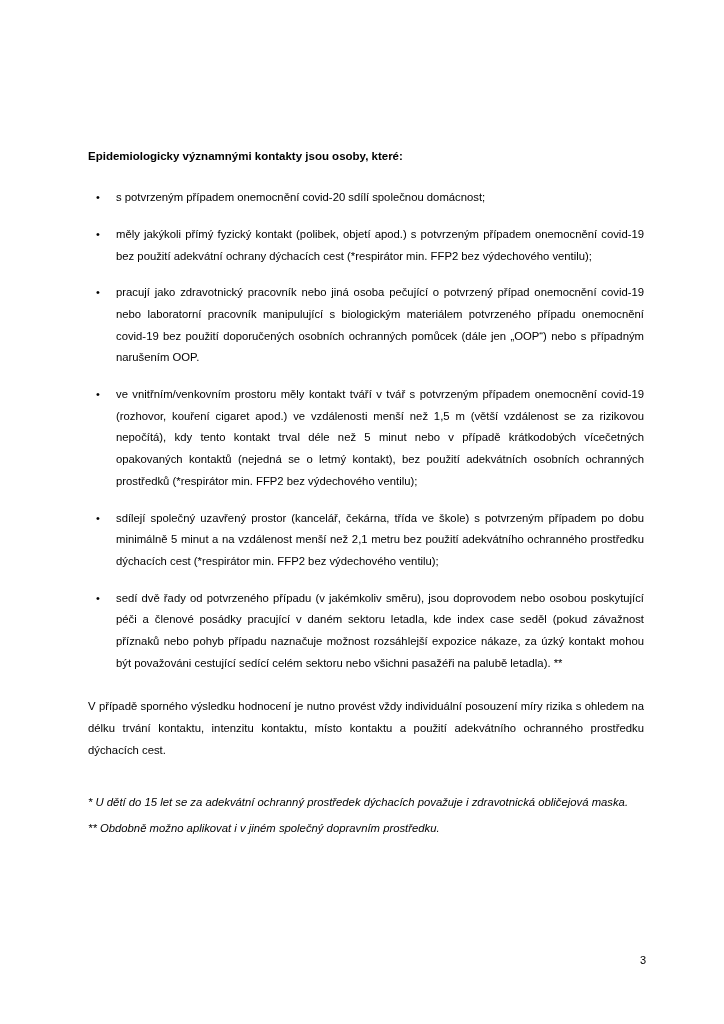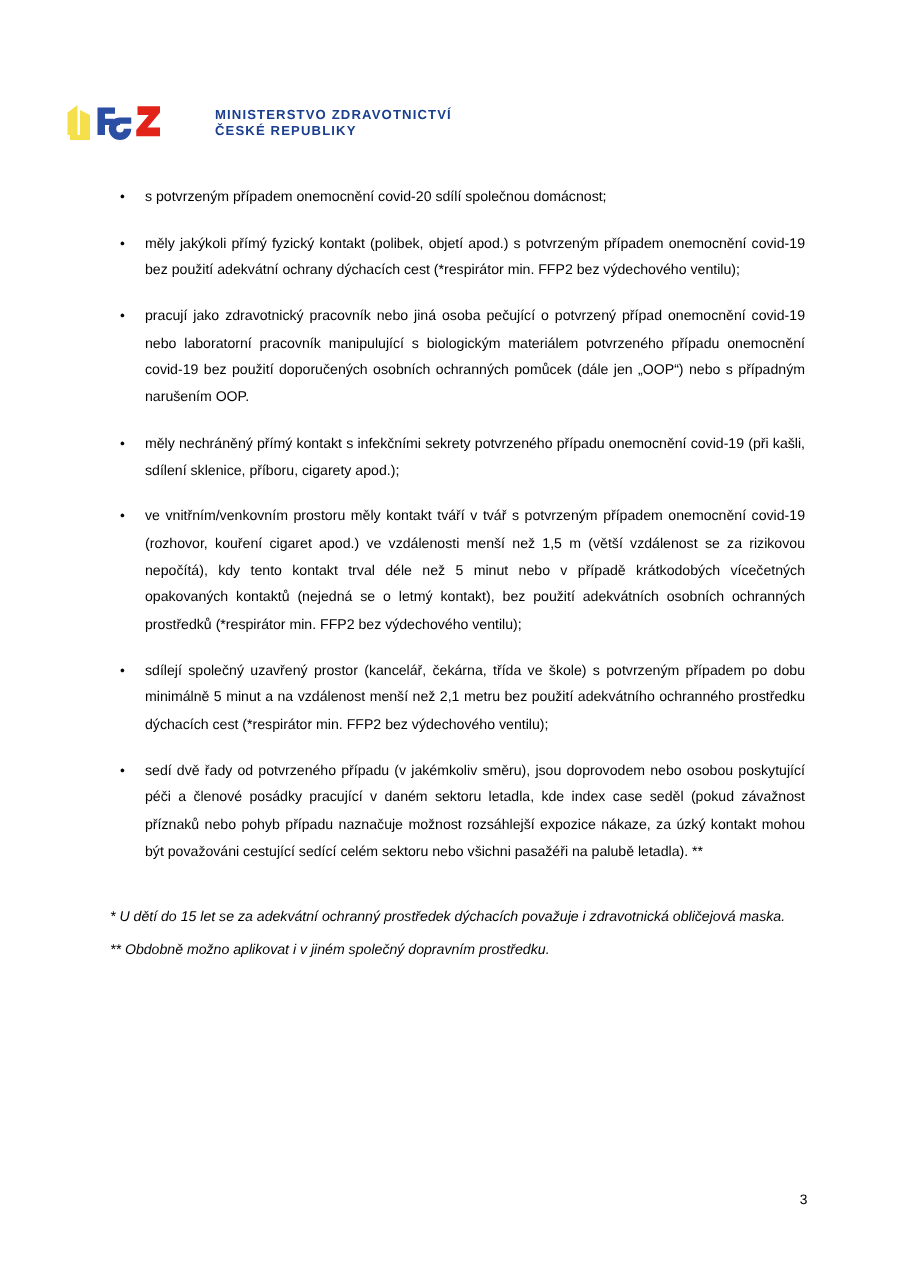--- a/index.html
+++ b/index.html
@@ -115,54 +115,35 @@
     right: 78px;
     bottom: 58px;
     font-size: 11px;
   }
 </style>
 </head>
 <body>
 
 <div class="page">
 
-  <div class="header">
-    <div class="logo-mark">
-      <svg width="110" height="34" viewBox="0 0 110 34" xmlns="http://www.w3.org/2000/svg">
-
-        <path d="M2 8 L10 2 L10 26 L2 26 Z" fill="#f5e04b"></path>
-        <path d="M12 6 L20 10 L20 26 L12 26 Z" fill="#f5e04b"></path>
-        <path d="M4 26 L20 26 L20 30 L4 30 Z" fill="#f5e04b"></path>
-
-        <path d="M26 4 L40 4 L40 9 L32 9 L32 13 L39 13 L39 18 L32 18 L32 26 L26 26 Z" fill="#2b4fa2"></path>
-        <path d="M44 12 a9 9 0 1 0 9 9 h-6 a3 3 0 1 1 -3 -3 z" fill="#2b4fa2"></path>
-        <path d="M44 12 h9 v5 h-9 z" fill="#2b4fa2"></path>
-
-        <path d="M58 3 L76 3 L76 8 L66 20 L76 20 L76 27 L57 27 L57 22 L67 10 L58 10 Z" fill="#e2231a"></path>
-      </svg>
-    </div>
-    <div class="logo-text">
-      <span class="logo-line1">MINISTERSTVO ZDRAVOTNICTVÍ</span>
-      <span class="logo-line2">ČESKÉ REPUBLIKY</span>
-    </div>
-  </div>
 
   <div class="content">
 
+    <p class="doc-heading">Epidemiologicky významnými kontakty jsou osoby, které:</p>
 
     <ul class="bullets">
       <li>s potvrzeným případem onemocnění covid-20 sdílí společnou domácnost;</li>
       <li>měly jakýkoli přímý fyzický kontakt (polibek, objetí apod.) s potvrzeným případem onemocnění covid-19 bez použití adekvátní ochrany dýchacích cest (*respirátor min. FFP2 bez výdechového ventilu);</li>
       <li>pracují jako zdravotnický pracovník nebo jiná osoba pečující o potvrzený případ onemocnění covid-19 nebo laboratorní pracovník manipulující s biologickým materiálem potvrzeného případu onemocnění covid-19 bez použití doporučených osobních ochranných pomůcek (dále jen „OOP“) nebo s případným narušením OOP.</li>
-      <li>měly nechráněný přímý kontakt s infekčními sekrety potvrzeného případu onemocnění covid-19 (při kašli, sdílení sklenice, příboru, cigarety apod.);</li>
       <li>ve vnitřním/venkovním prostoru měly kontakt tváří v tvář s potvrzeným případem onemocnění covid-19 (rozhovor, kouření cigaret apod.)  ve vzdálenosti menší než 1,5 m (větší vzdálenost se za rizikovou nepočítá), kdy tento kontakt trval déle než 5 minut nebo v případě krátkodobých vícečetných opakovaných kontaktů (nejedná se o letmý kontakt), bez použití adekvátních osobních ochranných prostředků (*respirátor min. FFP2 bez výdechového ventilu);</li>
       <li>sdílejí společný uzavřený prostor (kancelář, čekárna, třída ve škole) s potvrzeným případem po dobu minimálně 5 minut a na vzdálenost menší než 2,1 metru bez použití adekvátního ochranného prostředku dýchacích cest (*respirátor min. FFP2 bez výdechového ventilu);</li>
       <li>sedí dvě řady od potvrzeného případu (v jakémkoliv směru), jsou doprovodem nebo osobou poskytující péči a členové posádky pracující v daném sektoru letadla, kde index case seděl (pokud závažnost příznaků nebo pohyb případu naznačuje možnost rozsáhlejší expozice nákaze, za úzký kontakt mohou být považováni cestující sedící celém sektoru nebo všichni pasažéři na palubě letadla). **</li>
     </ul>
 
+    <p class="para">V případě sporného výsledku hodnocení je nutno provést vždy individuální posouzení míry rizika s ohledem na délku trvání kontaktu, intenzitu kontaktu, místo kontaktu a použití adekvátního ochranného prostředku dýchacích cest.</p>
 
     <p class="note">* U dětí do 15 let se za adekvátní ochranný prostředek dýchacích považuje i zdravotnická obličejová maska.</p>
     <p class="note second">** Obdobně možno aplikovat i v jiném společný dopravním prostředku.</p>
 
   </div>
 
   <div class="page-number">3</div>
 
 </div>
 

